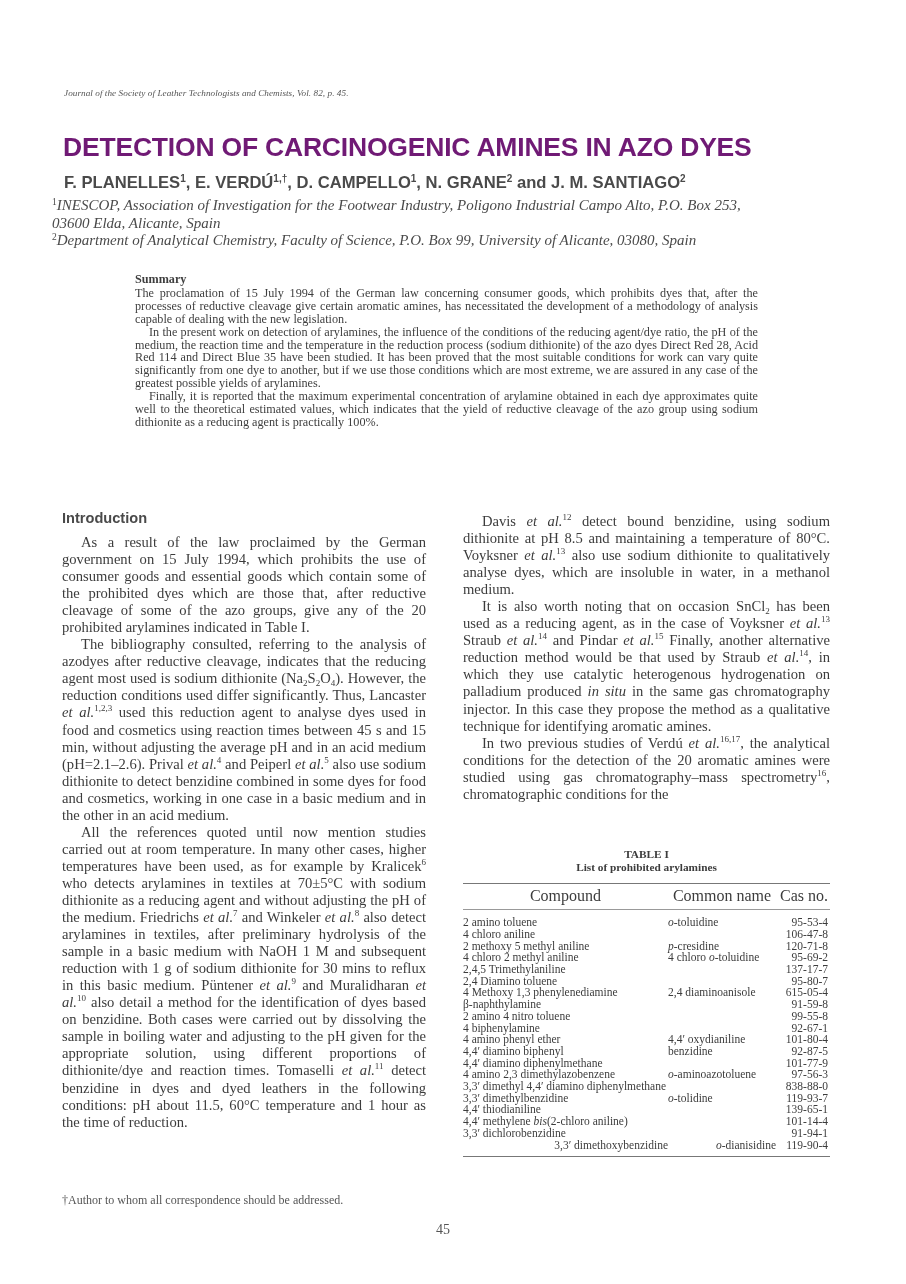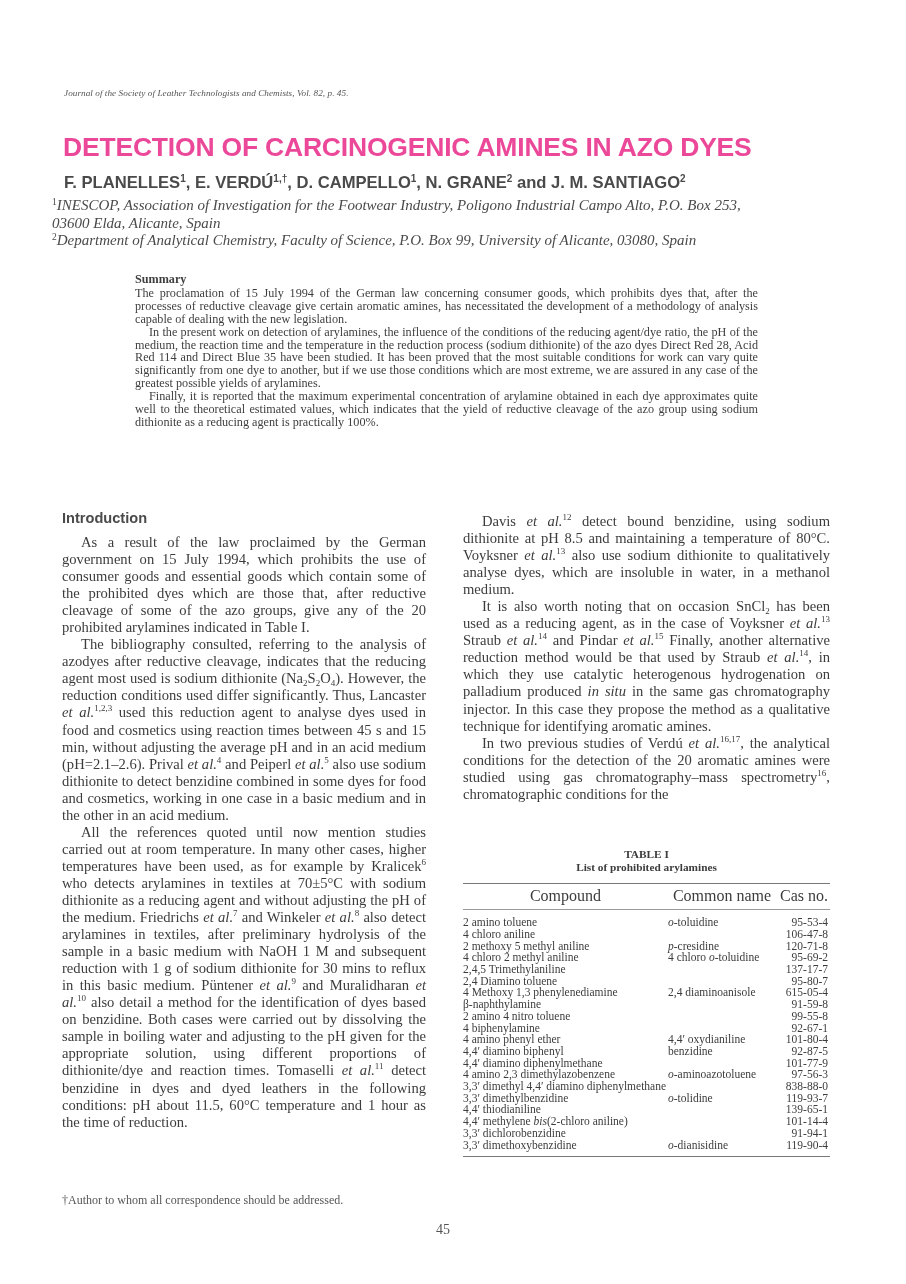--- a/index.html
+++ b/index.html
@@ -1,21 +1,21 @@
 <!DOCTYPE html>
 <html><head>
 <meta charset="utf-8">
 <style>
   html, body { margin:0; padding:0; background:#ffffff; }
   body { width:906px; height:1284px; position:relative; overflow:hidden; color:#3a3a3a;
          font-family:"Liberation Serif","DejaVu Serif",serif; }
   .abs { position:absolute; }
   .journal { left:64px; top:88px; font-size:9.2px; font-style:italic; color:#555; letter-spacing:0.05px; }
   .title { left:63px; top:132px; font-family:"Liberation Sans","DejaVu Sans",sans-serif; font-weight:bold;
-           font-size:26.5px; color:#ec4899; letter-spacing:-0.2px; white-space:nowrap; }
+           font-size:26.5px; color:#701a75; letter-spacing:-0.2px; white-space:nowrap; }
   .authors { left:64px; top:173px; font-family:"Liberation Sans","DejaVu Sans",sans-serif; font-weight:bold;
              font-size:16.6px; color:#4a4a4a; white-space:nowrap; }
   .authors sup { font-size:10px; vertical-align:6px; line-height:0; }
   .affil { left:52px; font-size:15px; font-style:italic; color:#4a4a4a; line-height:18px; white-space:nowrap; }
   .affil sup { font-size:9.5px; vertical-align:5px; line-height:0; font-style:normal; }
   .summary { left:135px; top:273px; width:623px; font-size:12.2px; line-height:12.9px; color:#3e3e3e; }
   .summary .head { font-weight:bold; margin-bottom:1px; }
   .summary p { margin:0; text-align:justify; }
   .summary p.ind { text-indent:14px; }
   .col { font-size:14.6px; line-height:17.05px; color:#3c3c3c; }
@@ -36,21 +36,21 @@
   table { border-collapse:collapse; width:100%; font-size:11.5px; line-height:11.7px; }
   th { font-weight:normal; font-size:16px; padding:6px 0 8px 0; }
   th.c1 { text-align:center; width:205px; }
   th.c2 { text-align:center; }
   th.c3 { text-align:right; padding-right:2px; }
   td { padding:0; vertical-align:top; }
   td.c1 { width:205px; }
   td.c2 { width:108px; }
   td.c3 { text-align:right; padding-right:2px; }
   tbody tr:first-child td { padding-top:7px; }
-  tbody tr:last-child td { padding-bottom:5px; }
+  tbody tr:last-child td { padding-bottom:5px;text-align:right; }
 </style>
 </head>
 <body>
 
 <div class="abs journal">Journal of the Society of Leather Technologists and Chemists, Vol. 82, p. 45.</div>
 
 <div class="abs title">DETECTION OF CARCINOGENIC AMINES IN AZO DYES</div>
 
 <div class="abs authors">
   <span>F. PLANELLES</span><sup>1</sup><span>, </span>

